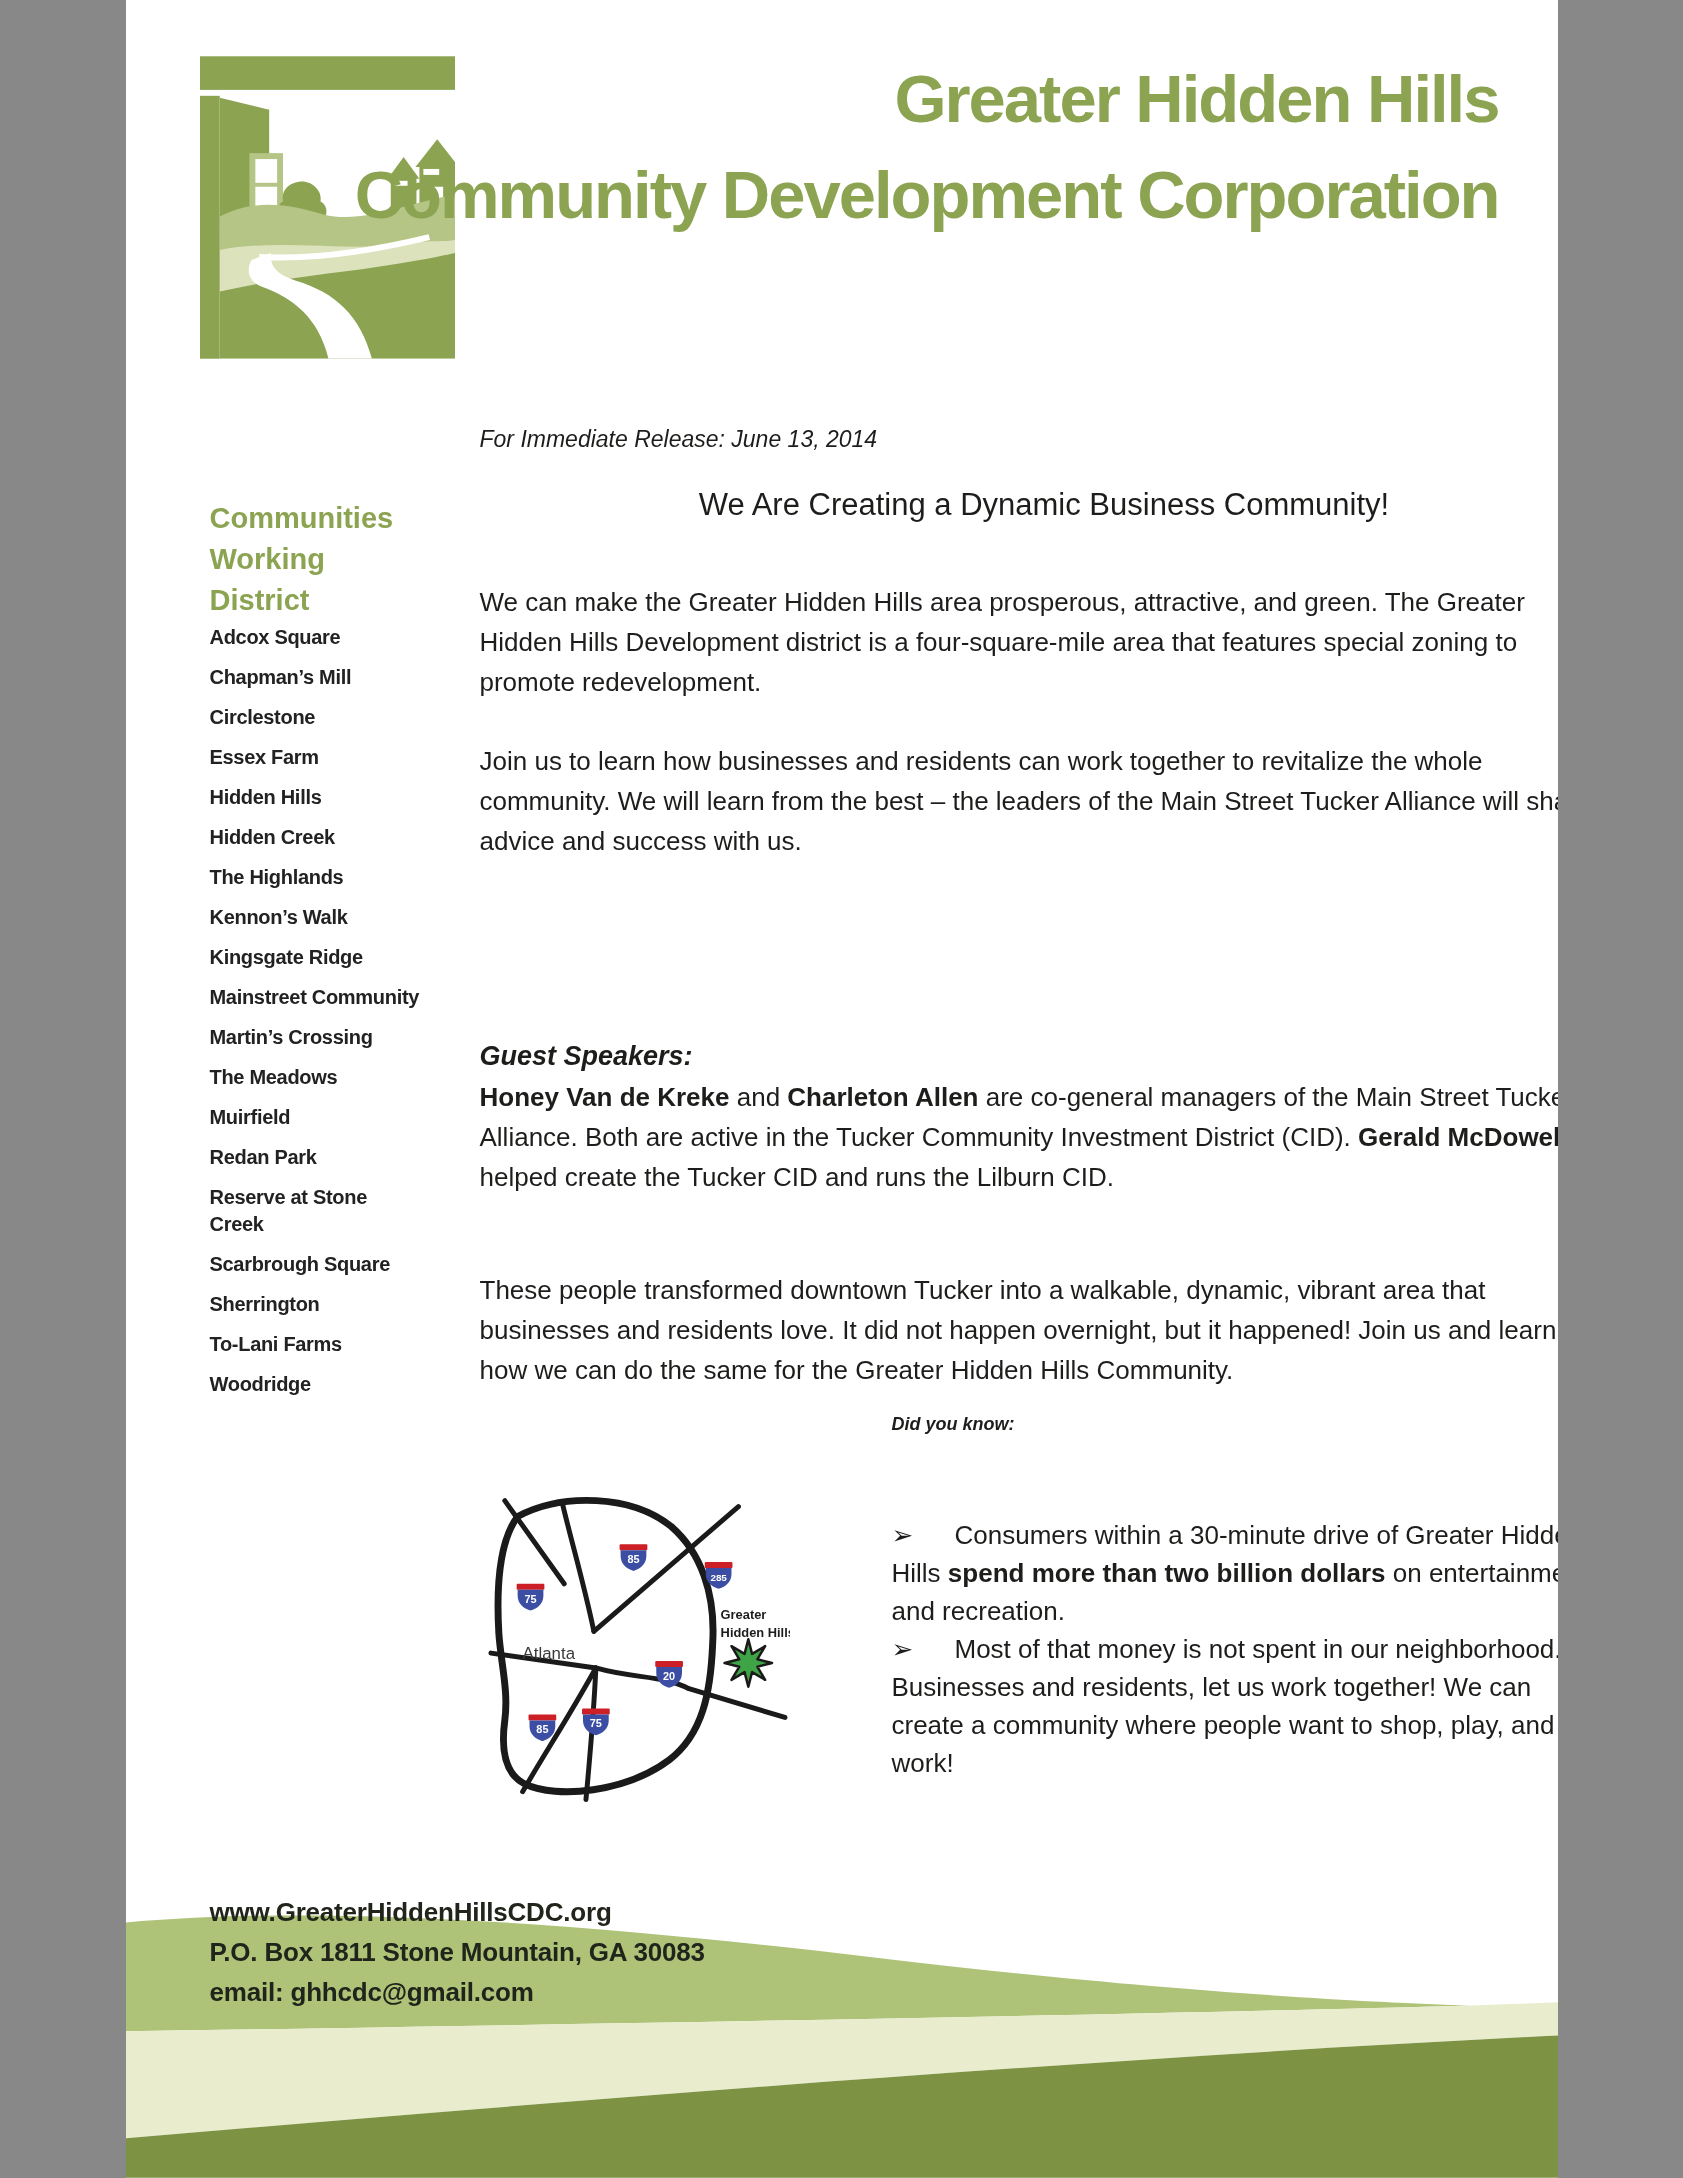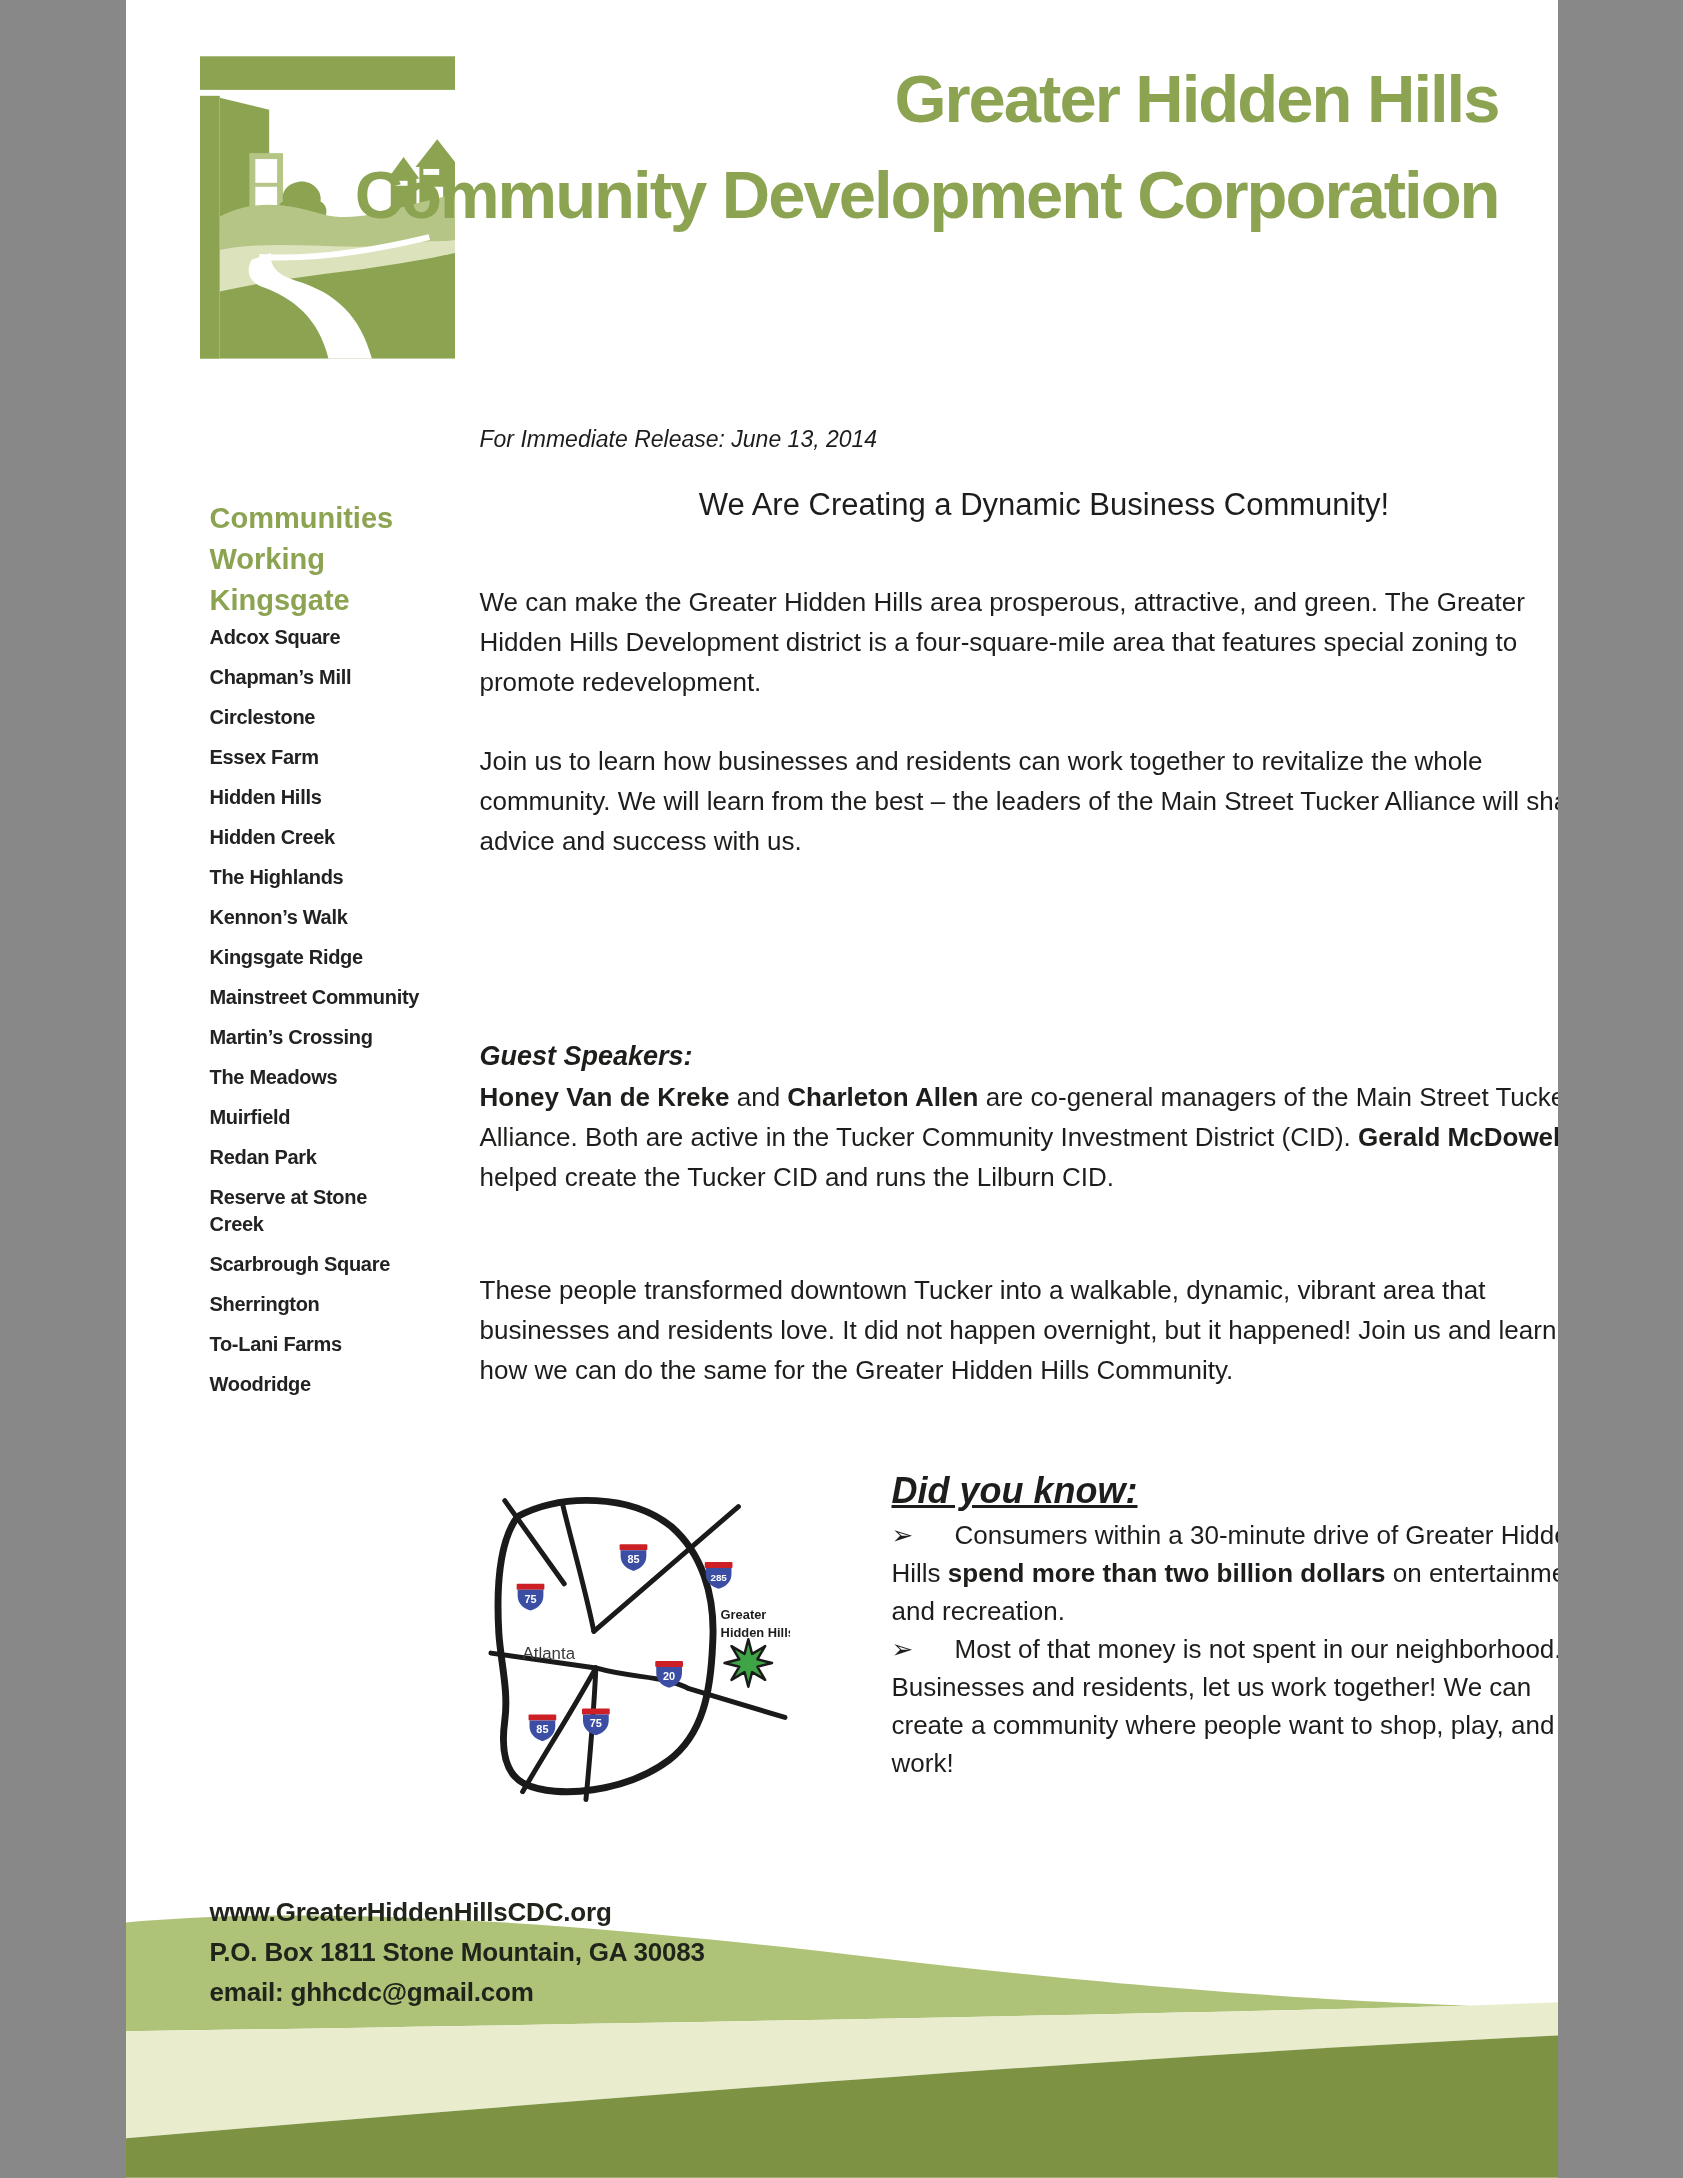--- a/index.html
+++ b/index.html
@@ -35,21 +35,21 @@
   .side-heading{left:84px;top:498px;color:var(--brand-green);font-weight:bold;font-size:29px;line-height:41px;}
   .side-list{left:84px;top:624px;width:213px;}
   .side-item{font-weight:bold;font-size:20px;line-height:27px;margin-bottom:13px;color:#222;letter-spacing:-0.3px;}
   
   .para{left:354px;width:1129px;font-size:26px;line-height:40px;}
   .center{text-align:center;}
   .b{font-weight:bold;}
   .bi{font-weight:bold;font-style:italic;}
   .event-dt{font-size:27px;font-weight:bold;}
   
-  .dyk-head{left:766px;top:1470px;font-size:36px;font-weight:bold;font-style:italic;text-decoration:underline;}
+  .dyk-head{left:766px;top:1414px;font-size:18px;font-weight:bold;font-style:italic;}
   .dyk{left:766px;top:1516px;width:715px;font-size:26px;line-height:38px;}
   .bullet{margin:0;}
   .marker{display:inline-block;width:63px;}
   
   .footer-text{left:84px;top:1892px;font-weight:bold;font-size:26px;line-height:40px;letter-spacing:-0.2px;color:#20241a;}
 </style>
 </head>
 <body>
 
 <div class="page">
@@ -97,21 +97,21 @@
     <div>Greater Hidden Hills</div>
     <div>Community Development Corporation</div>
   </div>
 
   <div class="abs release">For Immediate Release: June 13, 2014</div>
   <div class="abs headline">We Are Creating a Dynamic Business Community!</div>
 
   <div class="abs side-heading">
     <div>Communities</div>
     <div>Working</div>
-    <div>Kingsgate</div>
+    <div>District</div>
   </div>
   <div class="abs side-list">
     <div class="side-item">Adcox Square</div>
     <div class="side-item">Chapman’s Mill</div>
     <div class="side-item">Circlestone</div>
     <div class="side-item">Essex Farm</div>
     <div class="side-item">Hidden Hills</div>
     <div class="side-item">Hidden Creek</div>
     <div class="side-item">The Highlands</div>
     <div class="side-item">Kennon’s Walk</div>

